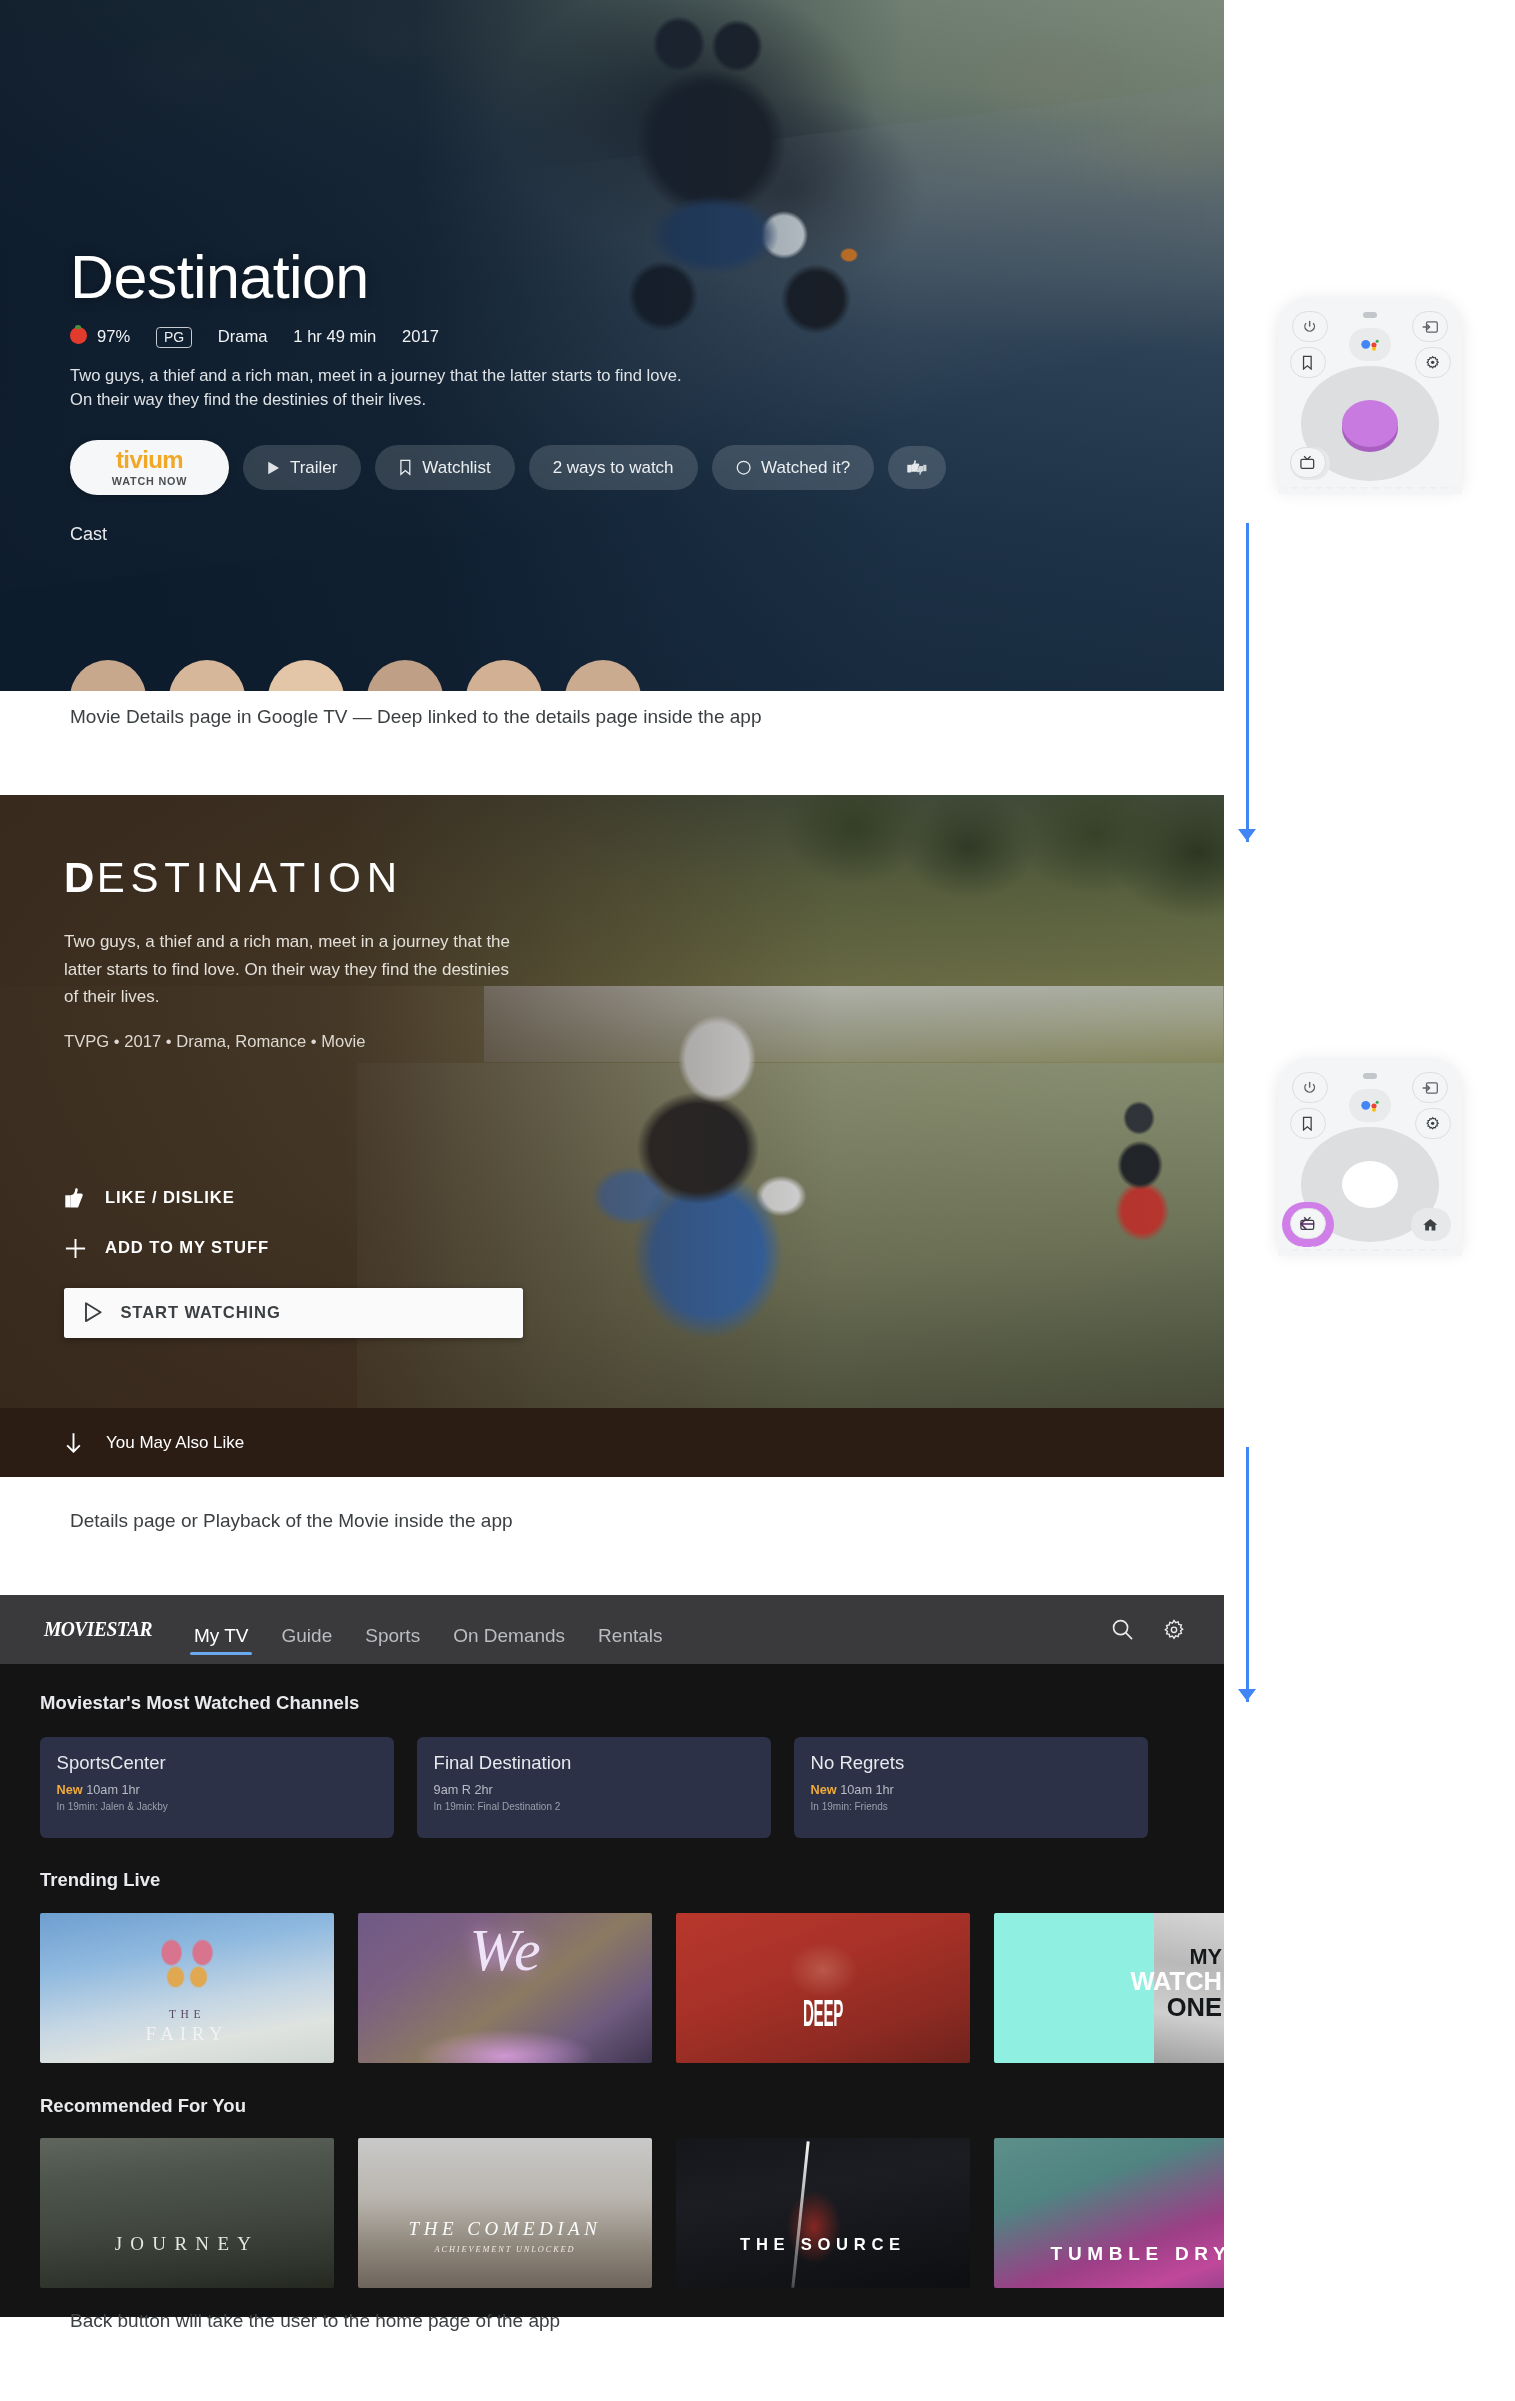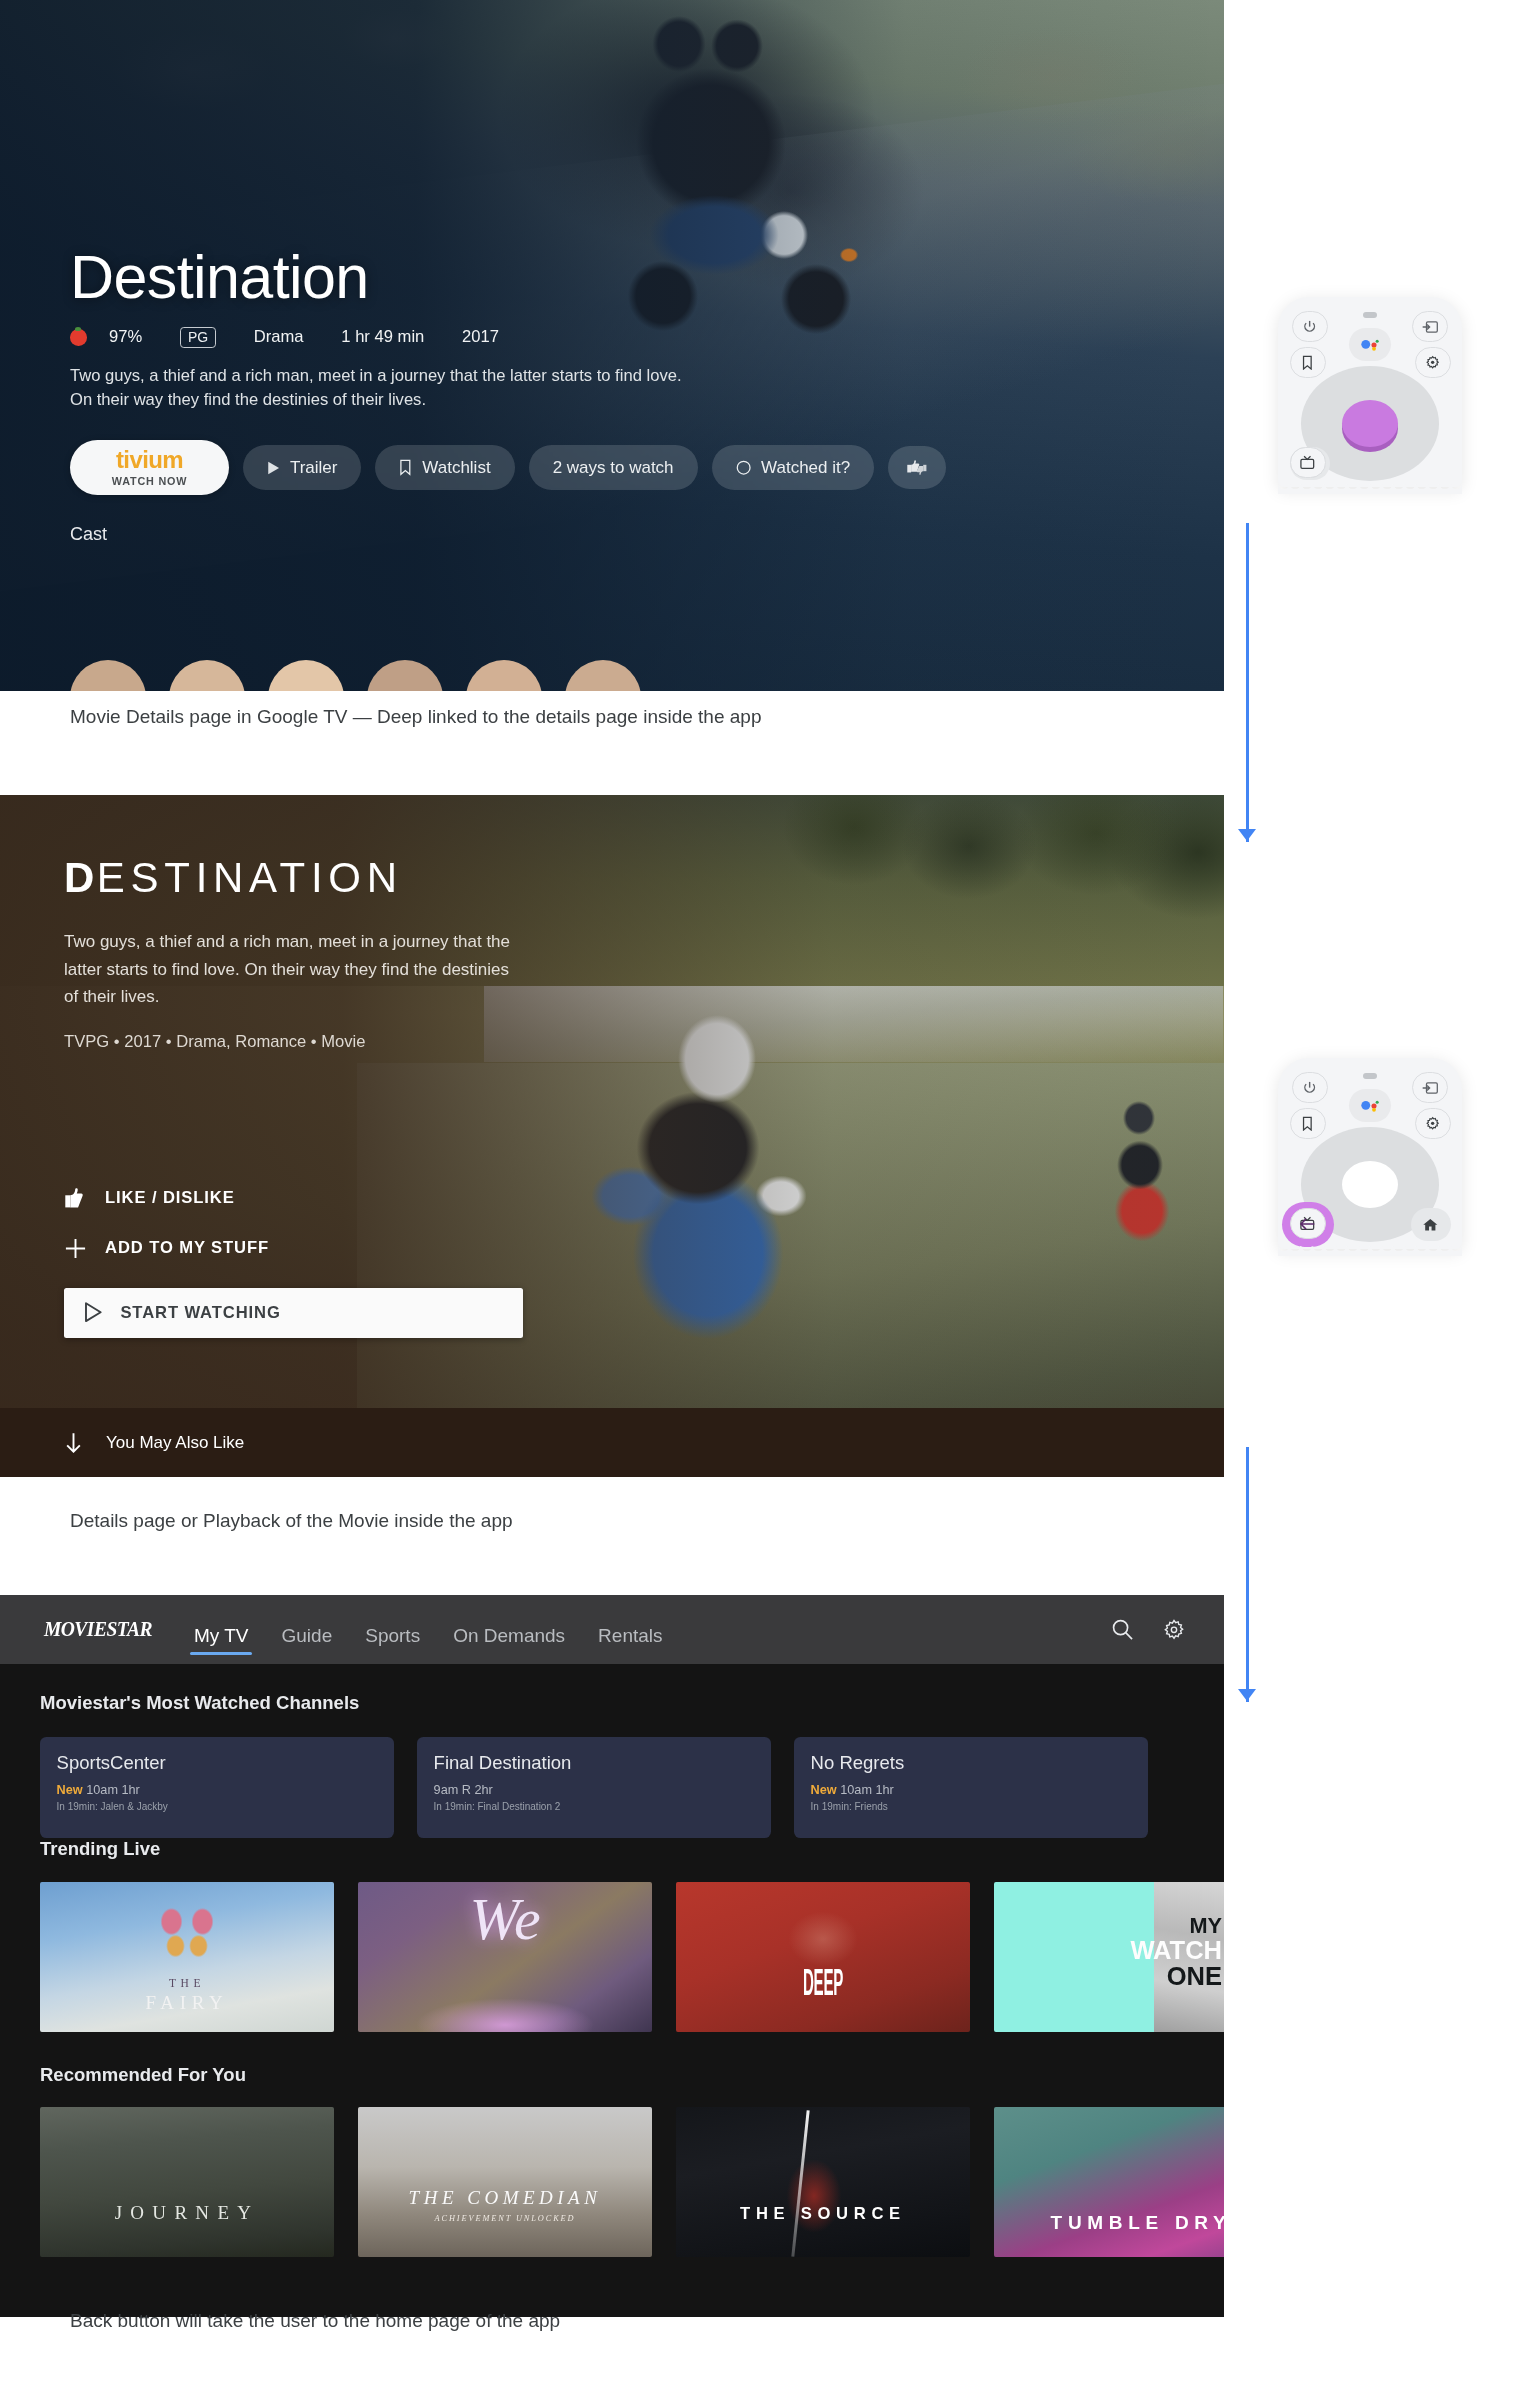--- a/index.html
+++ b/index.html
@@ -55,21 +55,21 @@
   }
   .p1-scrim {
     position:absolute; inset:0;
     background: linear-gradient(90deg, rgba(12,26,42,.93) 0%, rgba(13,28,45,.85) 34%, rgba(16,32,50,.45) 56%, rgba(20,36,54,.08) 74%, rgba(20,36,54,0) 100%);
   }
   .p1-content { position:absolute; left:70px; top:245px; width:829px; }
   .p1-title {
     font-size: 61px; font-weight: 400; color:#fff; letter-spacing:-0.6px; line-height:1.05;
     text-shadow: 0 1.3px 11.5px rgba(0,0,0,.45);
   }
-  .p1-meta { display:flex; align-items:center; gap:16px; margin-top:18px; font-size:16.6px; color:#f1f3f4; }
+  .p1-meta { display:flex; gap:4px; margin-top:18px; font-size:16.6px; color:#f1f3f4; }
   .tomato { width:16.6px; height:16.6px; border-radius:50%; background:#e23b2e; position:relative; display:inline-block; margin-right:6.4px;}
   .tomato::after{content:""; position:absolute; left:4.5px; top:-2.5px; width:6.4px; height:4.5px; background:#4a8f3c; border-radius:50% 50% 30% 30%;}
   .p1-meta .v { margin-right:21.7px; white-space:nowrap; }
   .pgbox { border:1.3px solid #c6cbd0; border-radius:3.8px; padding:1.3px 7px; font-size:14px; color:#eceff1; margin-right:21.7px; }
   .p1-desc { margin-top:16.6px; font-size:16.6px; line-height:1.45; color:#dfe3e6; max-width:637px; }
 
   .p1-actions { display:flex; align-items:center; gap:14px; margin-top:28px; }
   .btn-provider {
     background:#f6f7f8; border-radius:28px; padding:7.6px 25.5px; display:flex; flex-direction:column;
     align-items:center; justify-content:center; min-width:159px; box-shadow:0 1.3px 6.4px rgba(0,0,0,.25);
@@ -178,21 +178,21 @@
   .sec-title { font-size:18.5px; color:#e8eaed; font-weight:700; }
   .chan-row { display:flex; gap:23px; margin-top:23px; }
   .chan-card {
     width:354px; height:101px; background:#2c3148; border-radius:6.4px; padding:15.3px 16.6px;
   }
   .chan-name { font-size:18.5px; color:#e7e9ed; margin-bottom:9px; }
   .chan-l2 { font-size:12.7px; color:#b6bbc4; }
   .chan-l2 .new { color:#f0ab3a; font-weight:700; }
   .chan-l3 { font-size:10px; color:#9aa0aa; margin-top:3.8px; }
 
-  .sec2 { }
+  .sec2 { margin-top:31px; }
   .thumb-row { display:flex; gap:24px; margin-top:21.7px; }
   .thumb { width:294px; height:150px; border-radius:1.9px; position:relative; overflow:hidden; flex:0 0 auto; }
   .th-label {
     position:absolute; left:0; right:0; bottom:25.5px; text-align:center; color:#fff;
   }
 
   .t-fairy { background: linear-gradient(170deg,#6e9fd0 0%, #8fb9df 30%, #c4d6e4 58%, #dfe3e0 78%, #cfd6d2 100%); }
   .t-fairy .bfly { position:absolute; left:50%; top:23px; transform:translateX(-50%); width:59px; height:55px;
     background:
       radial-gradient(ellipse 15.3px 19px at 14px 16.6px,#d9748e 60%,rgba(217,116,142,0) 72%),

